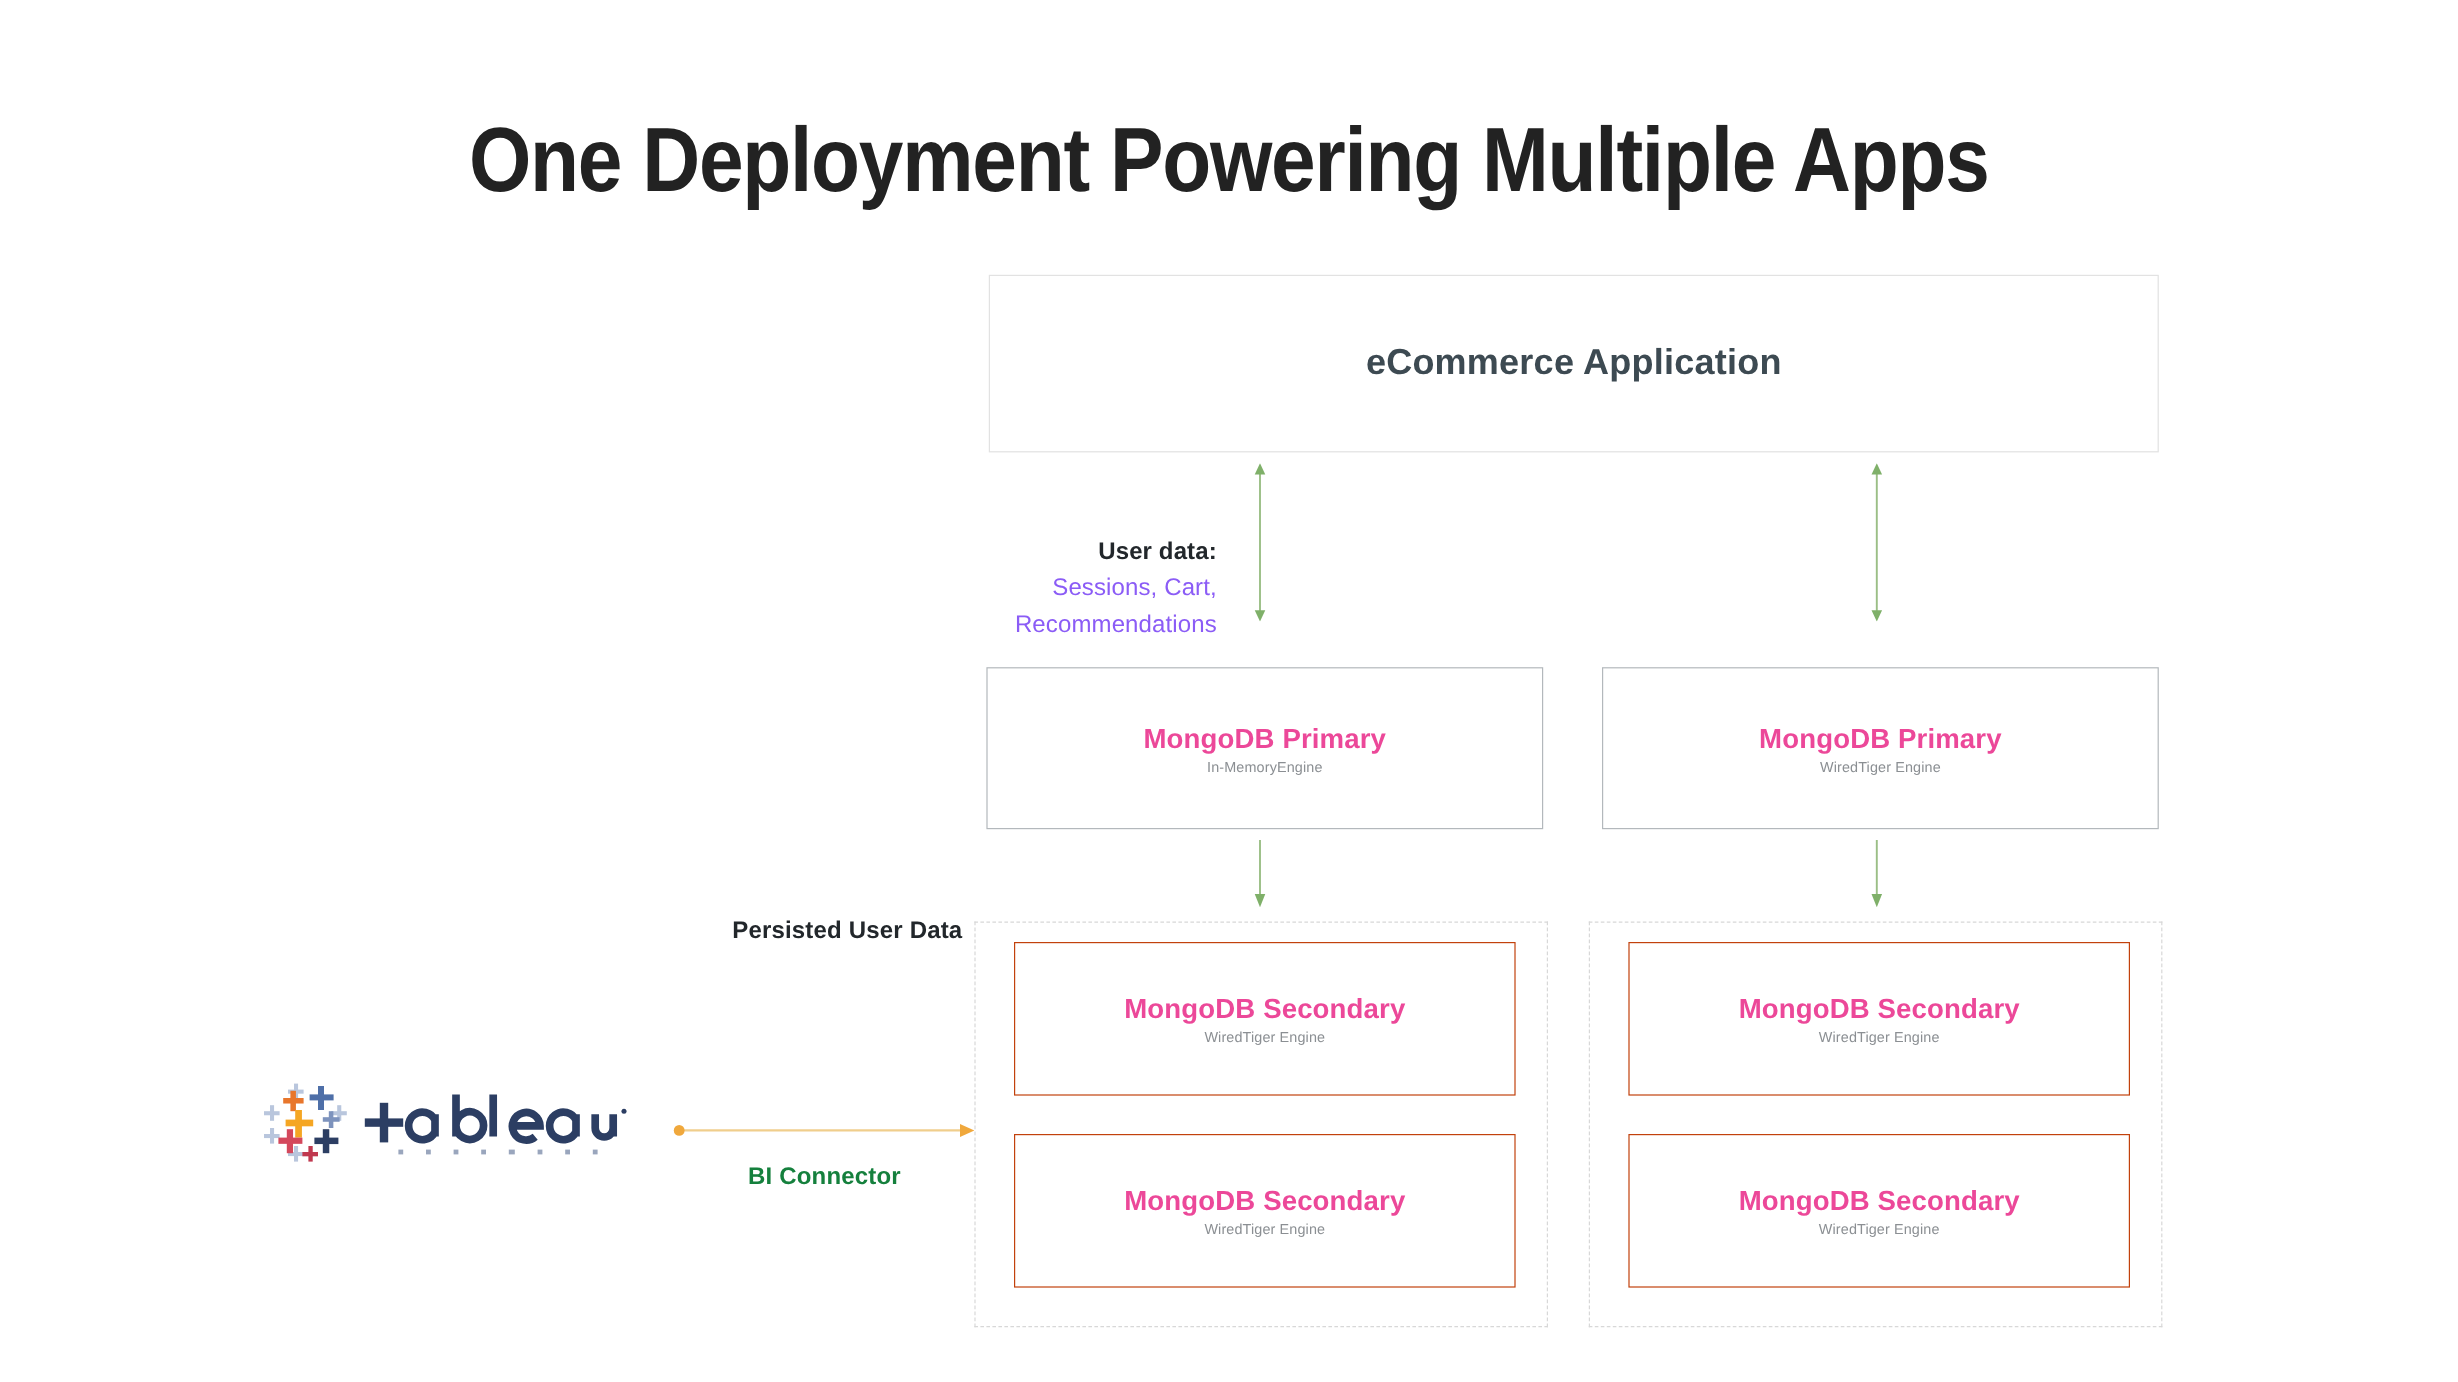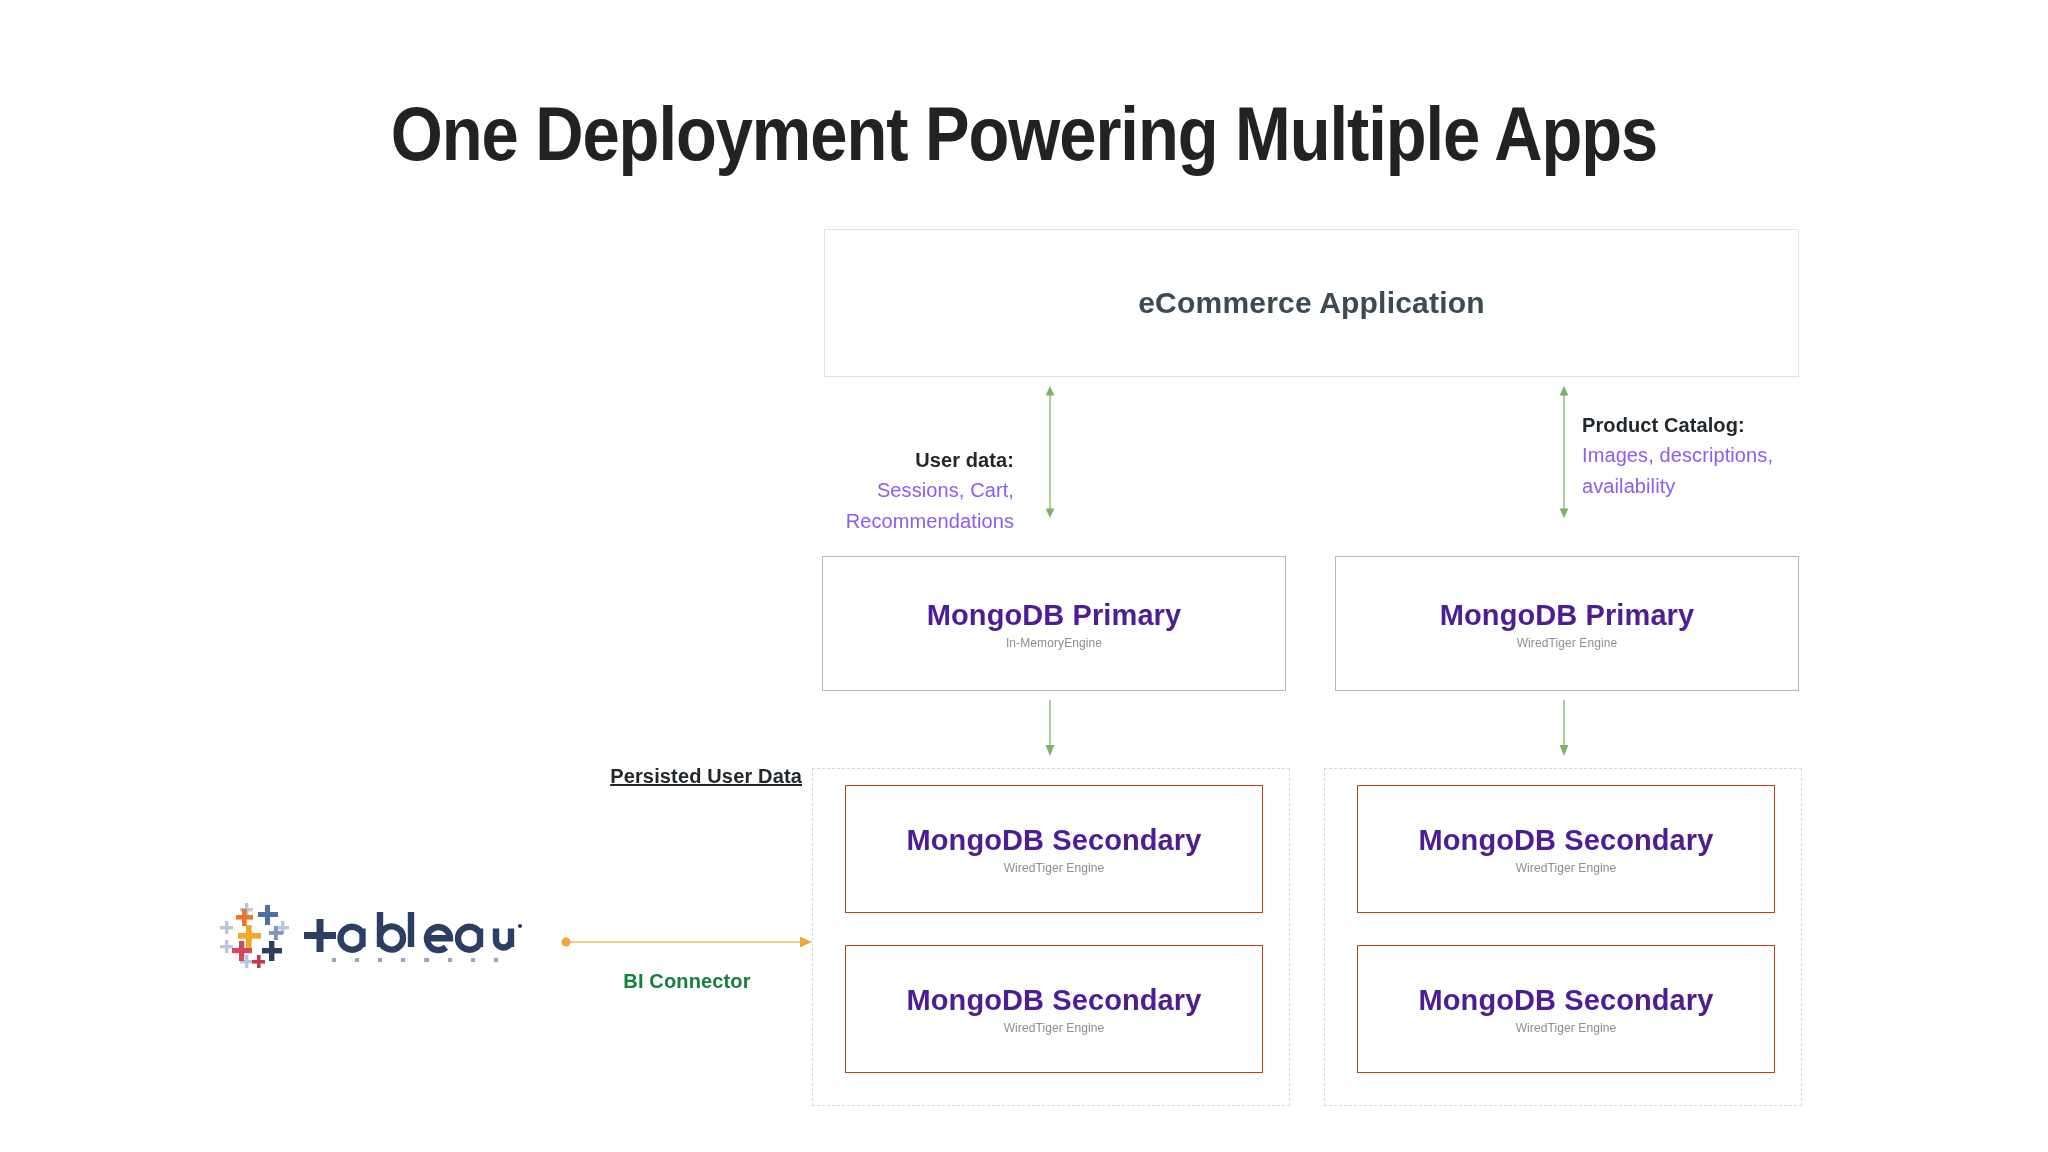--- a/index.html
+++ b/index.html
@@ -49,23 +49,23 @@
     position: absolute;
     box-sizing: border-box;
     background: #ffffff;
     display: flex;
     flex-direction: column;
     align-items: center;
     justify-content: center;
     text-align: center;
   }
   .node-title {
-    font-size: 29px;
-    font-weight: 700;
-    color: #4c1d95;
+    font-size: 23px;
+    font-weight: 700;
+    color: #ec4899;
     line-height: 1.35;
     letter-spacing: 0.1px;
   }
   .node-sub {
     font-size: 12px;
     font-weight: 400;
     color: #8b8f93;
     line-height: 1.35;
     letter-spacing: 0.1px;
   }
@@ -164,21 +164,20 @@
     position: absolute;
     left: 480px;
     top: 765px;
     width: 310px;
     text-align: right;
     font-size: 20px;
     font-weight: 700;
     color: #22272b;
     letter-spacing: 0.15px;
     white-space: nowrap;
-    text-decoration: underline;
   }
 
   
   #bi-connector {
     position: absolute;
     left: 548px;
     top: 935px;
     width: 252px;
     height: 14px;
   }
@@ -231,25 +230,20 @@
       <polygon points="7,132 11.4,122.5 2.6,122.5" fill="#7fb069"></polygon>
     </svg>
   </div>
 
   <div class="edge-label" id="label-user">
     <div class="lbl-head">User data:</div>
     <div class="lbl-line">Sessions, Cart,</div>
     <div class="lbl-line">Recommendations</div>
   </div>
 
-  <div class="edge-label" id="label-catalog">
-    <div class="lbl-head">Product Catalog:</div>
-    <div class="lbl-line">Images, descriptions,</div>
-    <div class="lbl-line">availability</div>
-  </div>
 
   <div class="node primary-box" id="primary-left">
     <div class="node-title">MongoDB Primary</div>
     <div class="node-sub">In-MemoryEngine</div>
   </div>
 
   <div class="node primary-box" id="primary-right">
     <div class="node-title">MongoDB Primary</div>
     <div class="node-sub">WiredTiger Engine</div>
   </div>

